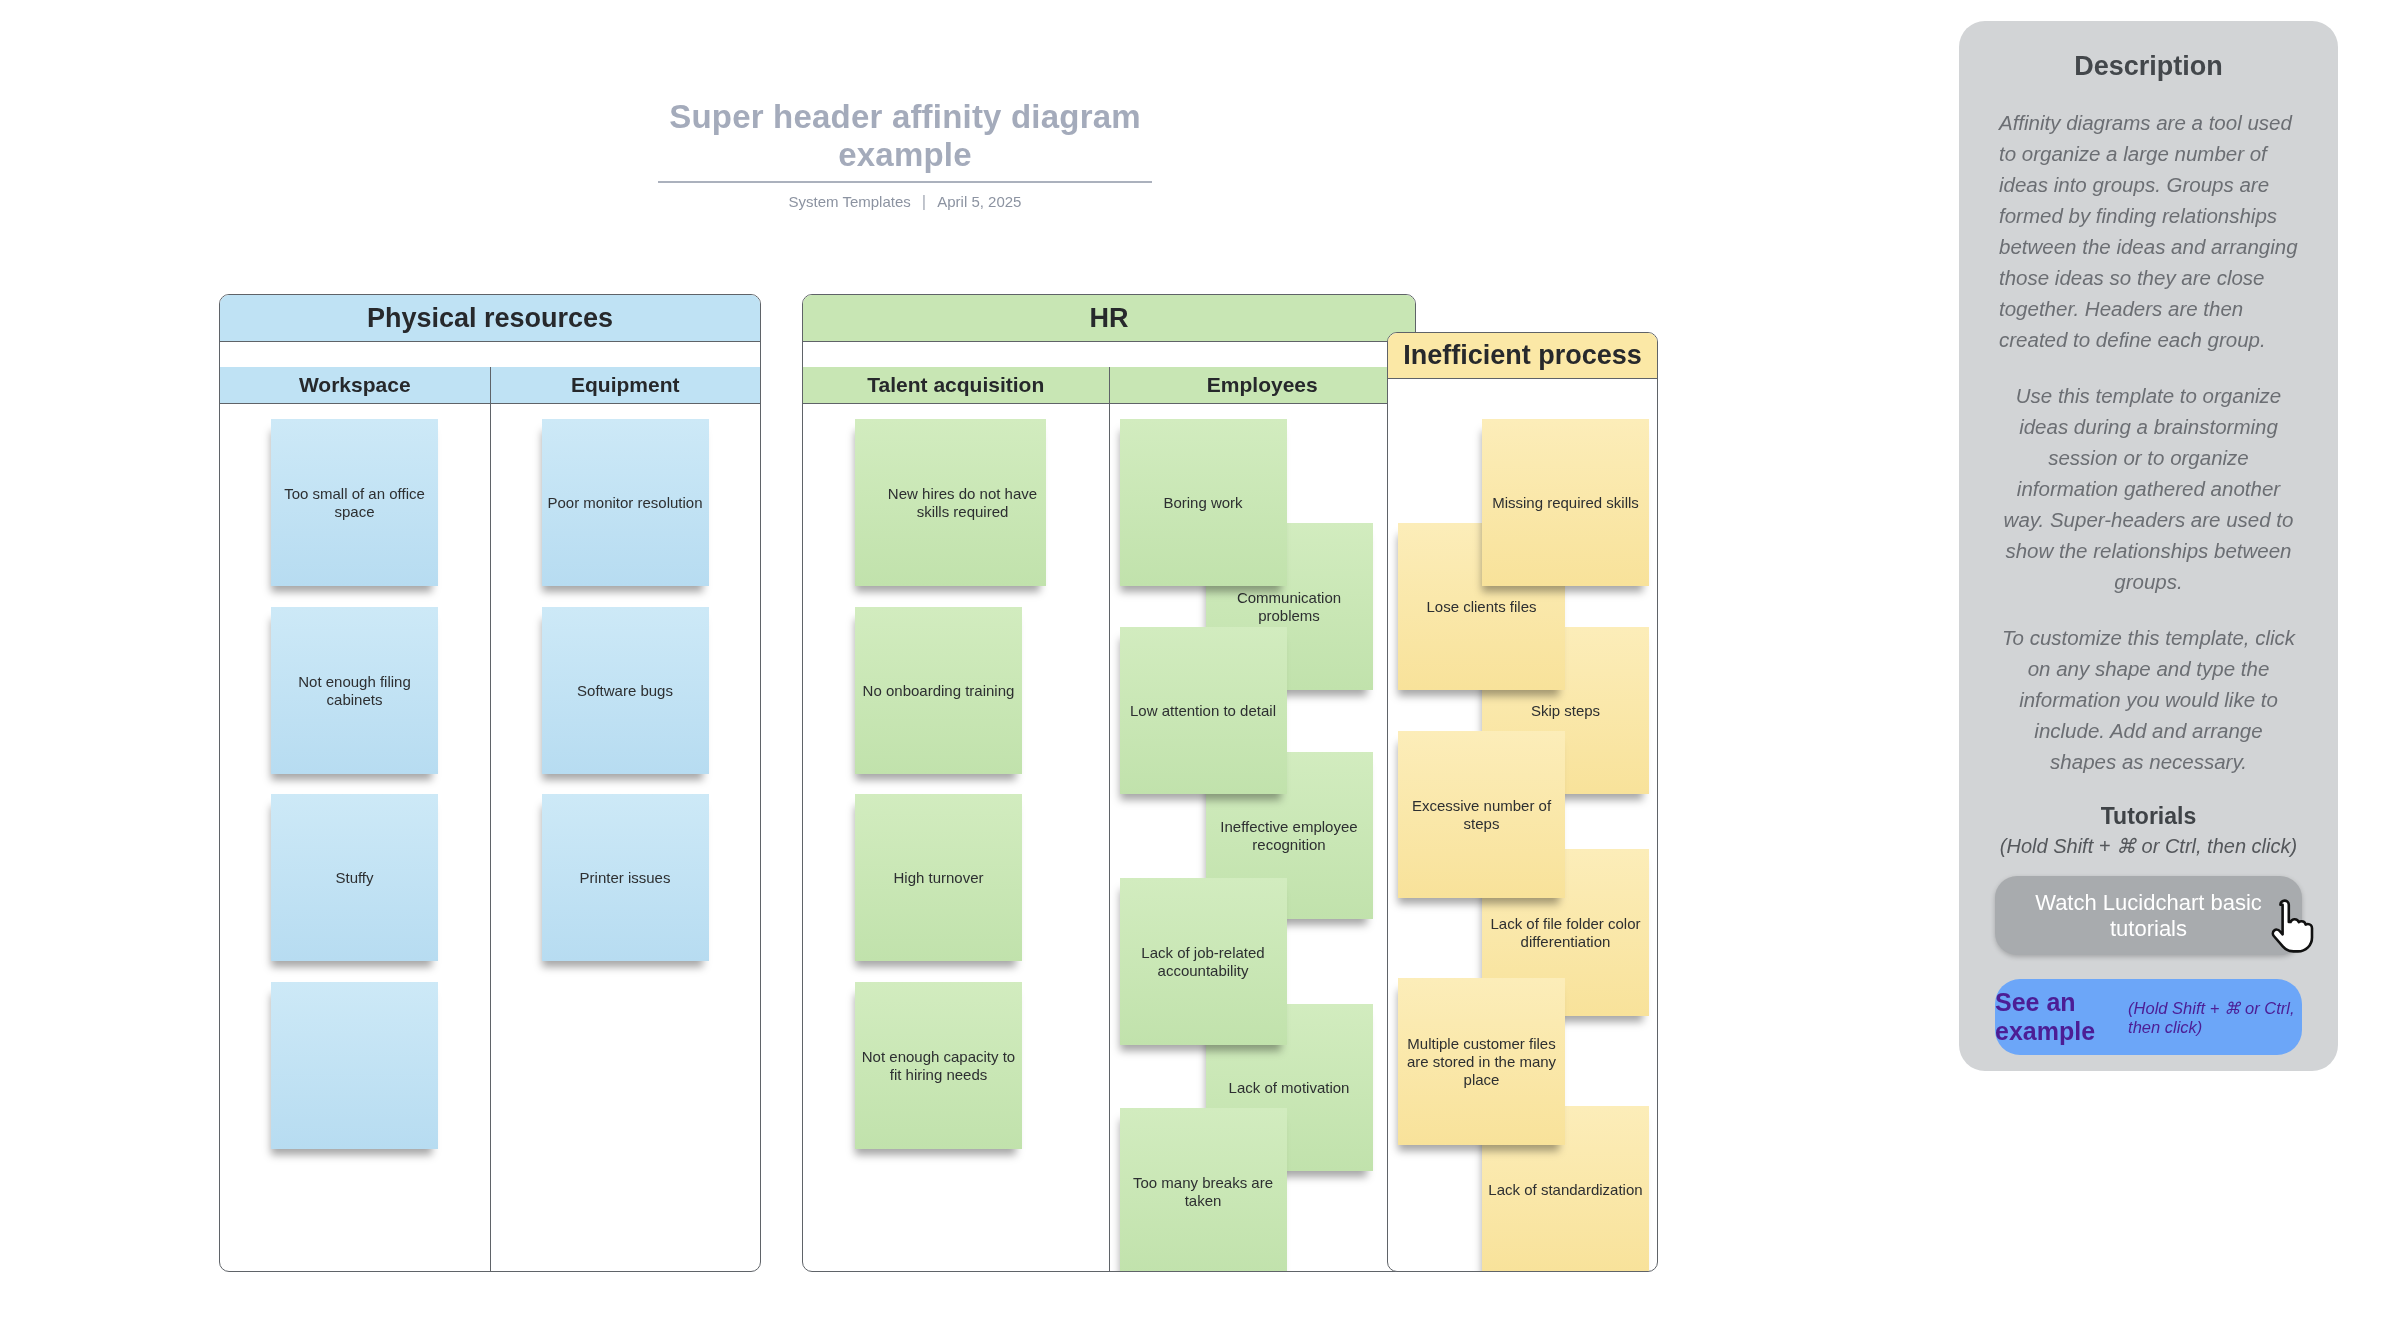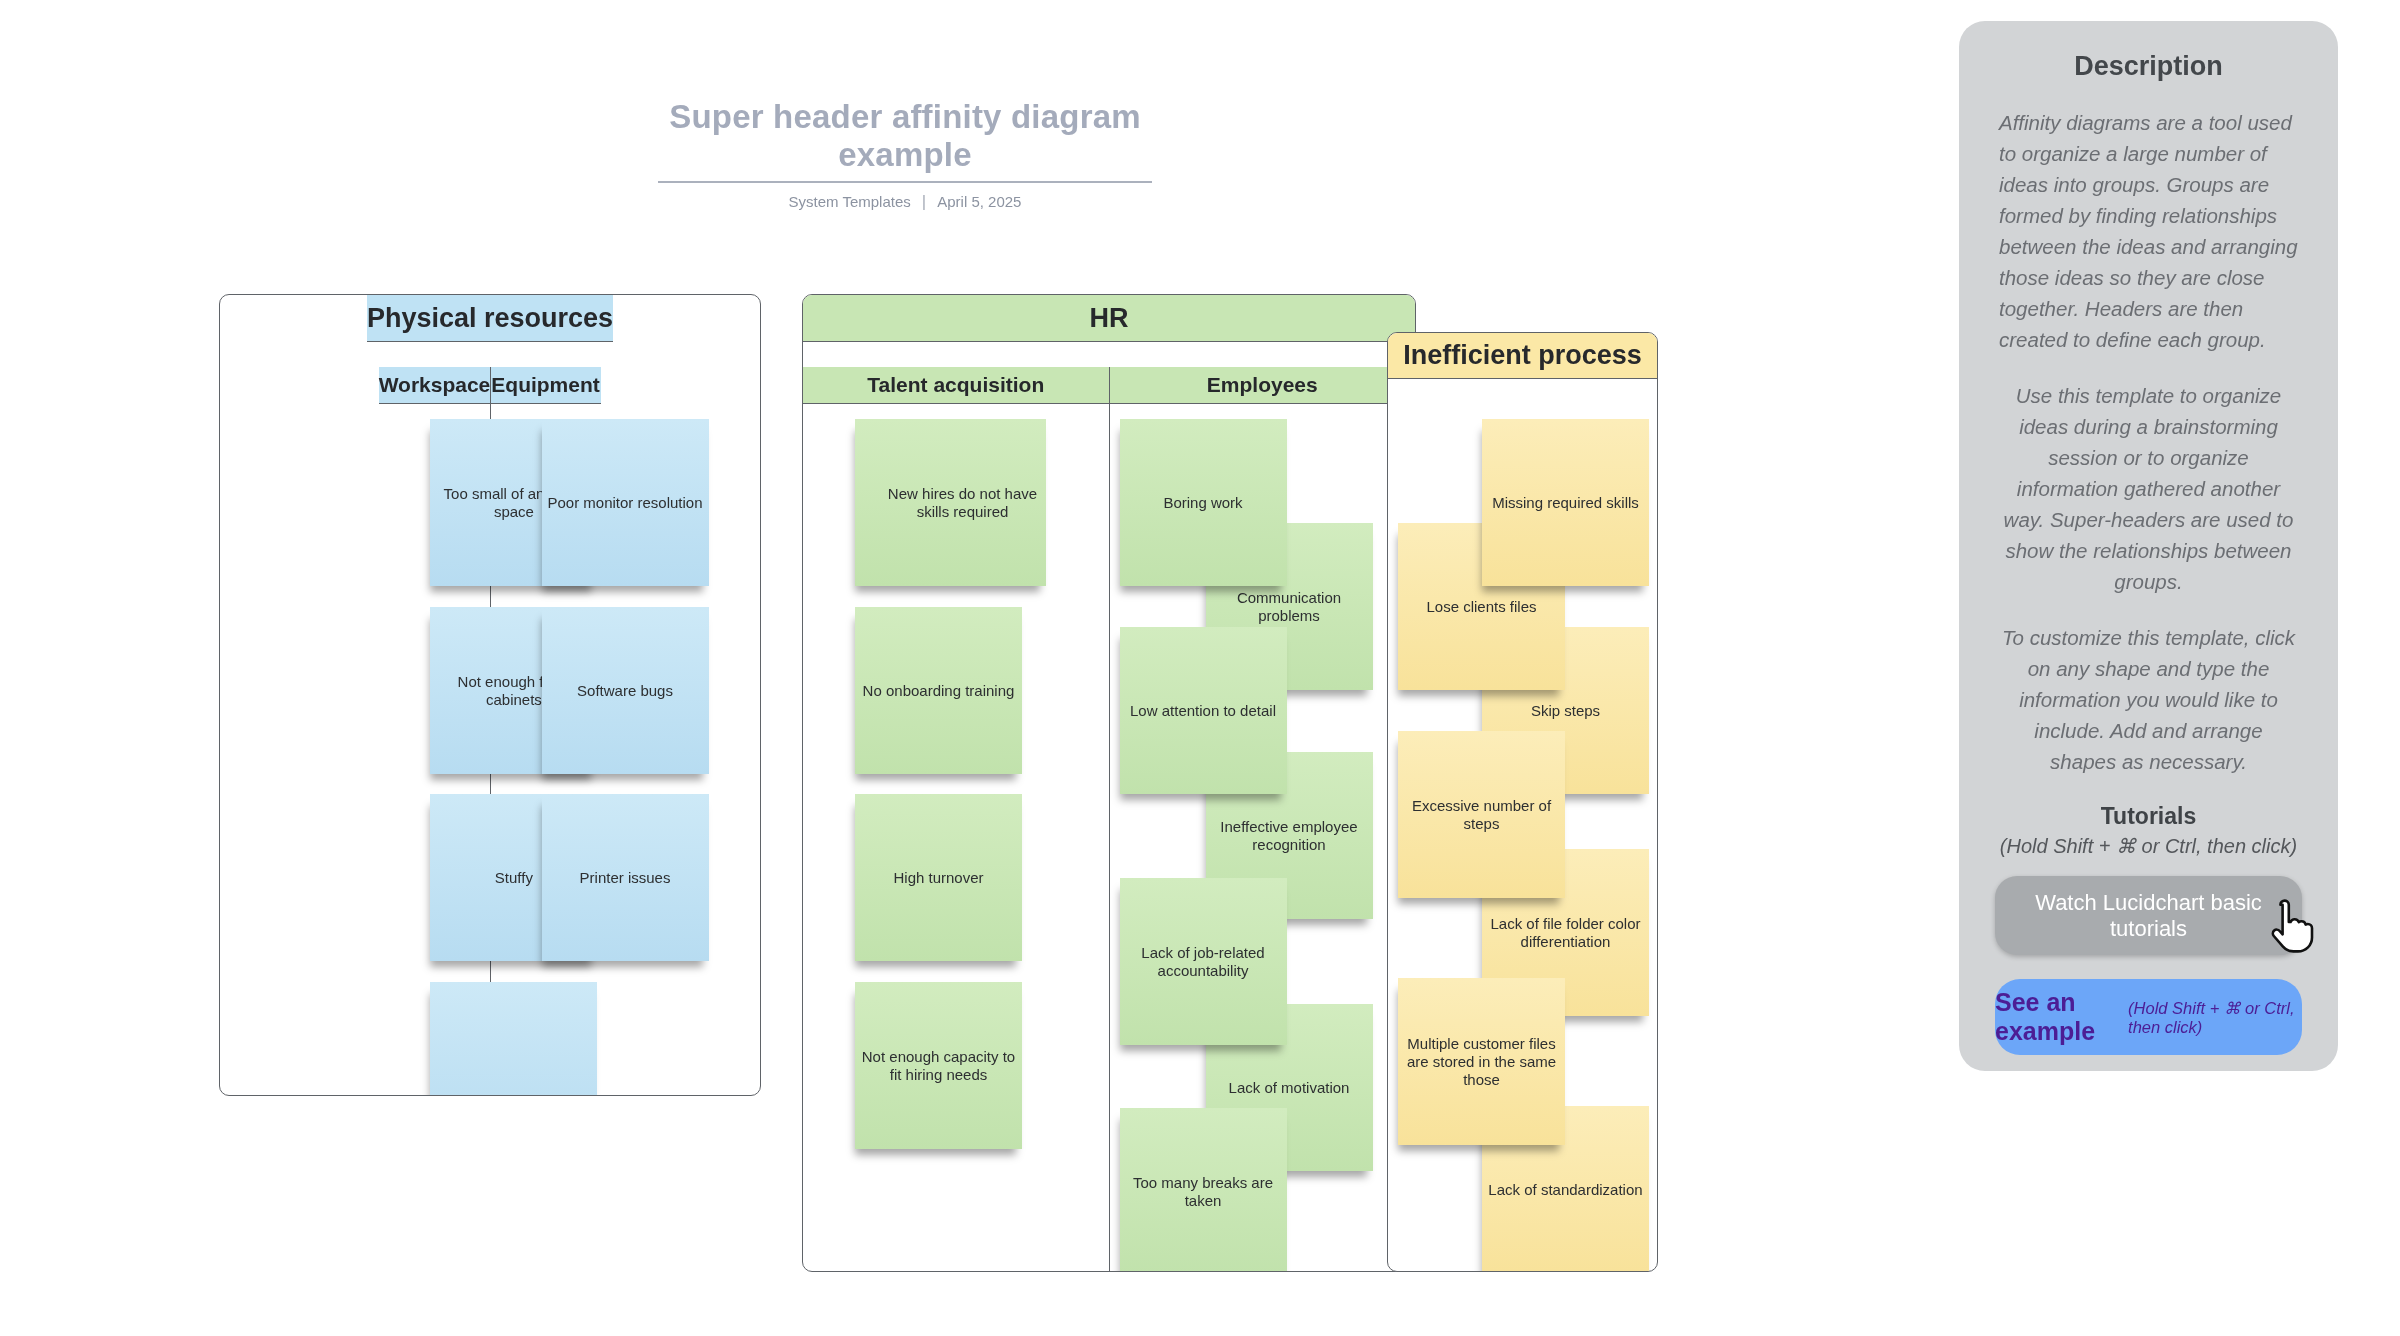--- a/index.html
+++ b/index.html
@@ -54,21 +54,21 @@
 
 <div class="title-wrap">
   <div class="page-title">Super header affinity diagram example</div>
   <div class="title-rule"></div>
   <div class="subtitle">
     <span>System Templates</span><span class="bar">|</span><span>April 5, 2025</span>
   </div>
 </div>
 
 <div id="board">
-    <div class="group" style="left: 219px; top: 294px; width: 542px; height: 802px; align-items: center;">
+    <div class="group" style="left: 219px; top: 294px; width: 542px; height: 978px;">
       <div class="group-title" style="background: rgb(191, 226, 244); height: 46px;">Physical resources</div>
       <div class="cols">
         <div class="col">
           <div class="subheader" style="background: rgb(191, 226, 244);">Workspace</div>
           <div class="col-body">
             <div class="note" style="left: 51px; top: 15px; z-index: 1; background: linear-gradient(rgb(205, 233, 247), rgb(183, 220, 241));">
               <div class="note-text">Too small of an office space</div>
             </div>
             <div class="note" style="left: 51px; top: 203px; z-index: 1; background: linear-gradient(rgb(205, 233, 247), rgb(183, 220, 241));">
               <div class="note-text">Not enough filing cabinets</div>
@@ -159,21 +159,21 @@
             <div class="note" style="left: 94px; top: 223px; z-index: 1; background: linear-gradient(rgb(252, 237, 185), rgb(248, 226, 154)); align-items: center;">
               <div class="note-text">Skip steps</div>
             </div>
             <div class="note" style="left: 10px; top: 327px; z-index: 5; background: linear-gradient(rgb(252, 237, 185), rgb(248, 226, 154));">
               <div class="note-text">Excessive number of steps</div>
             </div>
             <div class="note" style="left: 94px; top: 445px; z-index: 3; background: linear-gradient(rgb(252, 237, 185), rgb(248, 226, 154));">
               <div class="note-text">Lack of file folder color differentiation</div>
             </div>
             <div class="note" style="left: 10px; top: 574px; z-index: 6; background: linear-gradient(rgb(252, 237, 185), rgb(248, 226, 154));">
-              <div class="note-text">Multiple customer files are stored in the same those</div>
+              <div class="note-text">Multiple customer files are stored in the many place</div>
             </div>
             <div class="note" style="left: 94px; top: 702px; z-index: 1; background: linear-gradient(rgb(252, 237, 185), rgb(248, 226, 154));">
               <div class="note-text">Lack of standardization</div>
             </div>
           </div>
         </div>
       </div>
     </div>
   </div>
 

